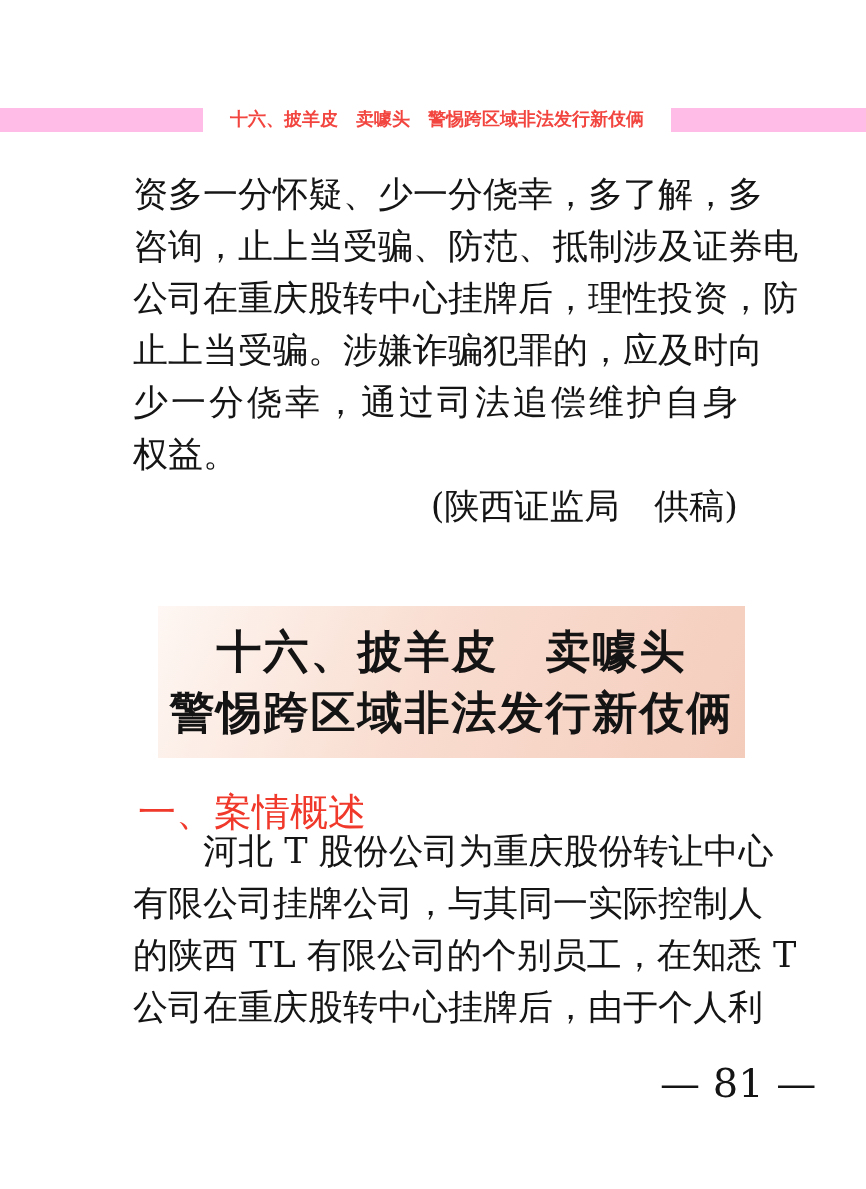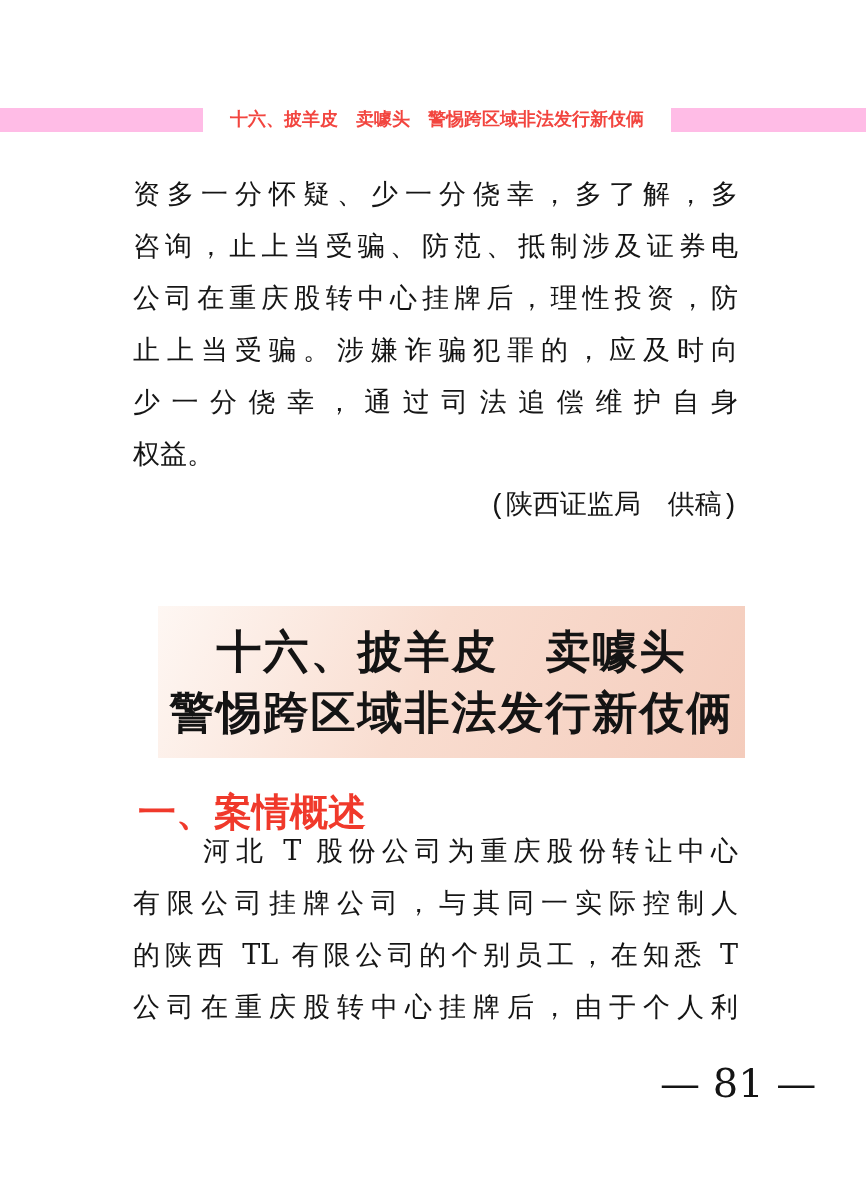--- a/index.html
+++ b/index.html
@@ -39,34 +39,34 @@
     font-size: 18px;
     color: var(--header-text-red, #f2453f);
     white-space: nowrap;
   }
 
   
   .textblock {
     position: absolute;
     left: 133px;
     width: 605px;
-    font-size: 27px;
+    font-size: 35px;
     line-height: 52px;
   }
   .textblock.intro { top: 168px; }
   .textblock.case  { top: 825px; }
   .tline {
     height: 52px;
     white-space: nowrap;
     text-align: justify;
     text-align-last: justify;
   }
   .tline.short { text-align: left; text-align-last: left; }
   .tline.indent { text-indent: 70px; }
-  .tline.attrib { text-align: center; text-align-last: right; font-family: Liberation Mono, monospace; }
+  .tline.attrib { text-align: center; text-align-last: right; }
 
   
   .chapter {
     position: absolute;
     left: 158px;
     top: 598px;
     width: 587px;
     height: 152px;
     background: linear-gradient(115deg,
       var(--chapter-bg-light, #fef7f3) 0%,
@@ -86,21 +86,21 @@
     letter-spacing: 2px;
     white-space: nowrap;
   }
 
   
   .section-heading {
     position: absolute;
     left: 138px;
     top: 790px;
     font-family: "Liberation Sans", sans-serif;
-    font-weight: bold;
+    font-weight: normal;
     font-size: 38px;
     line-height: 44px;
     color: var(--section-heading-red, #f0392b);
     white-space: nowrap;
   }
 
   
   .page-number {
     position: absolute;
     left: 660px;

